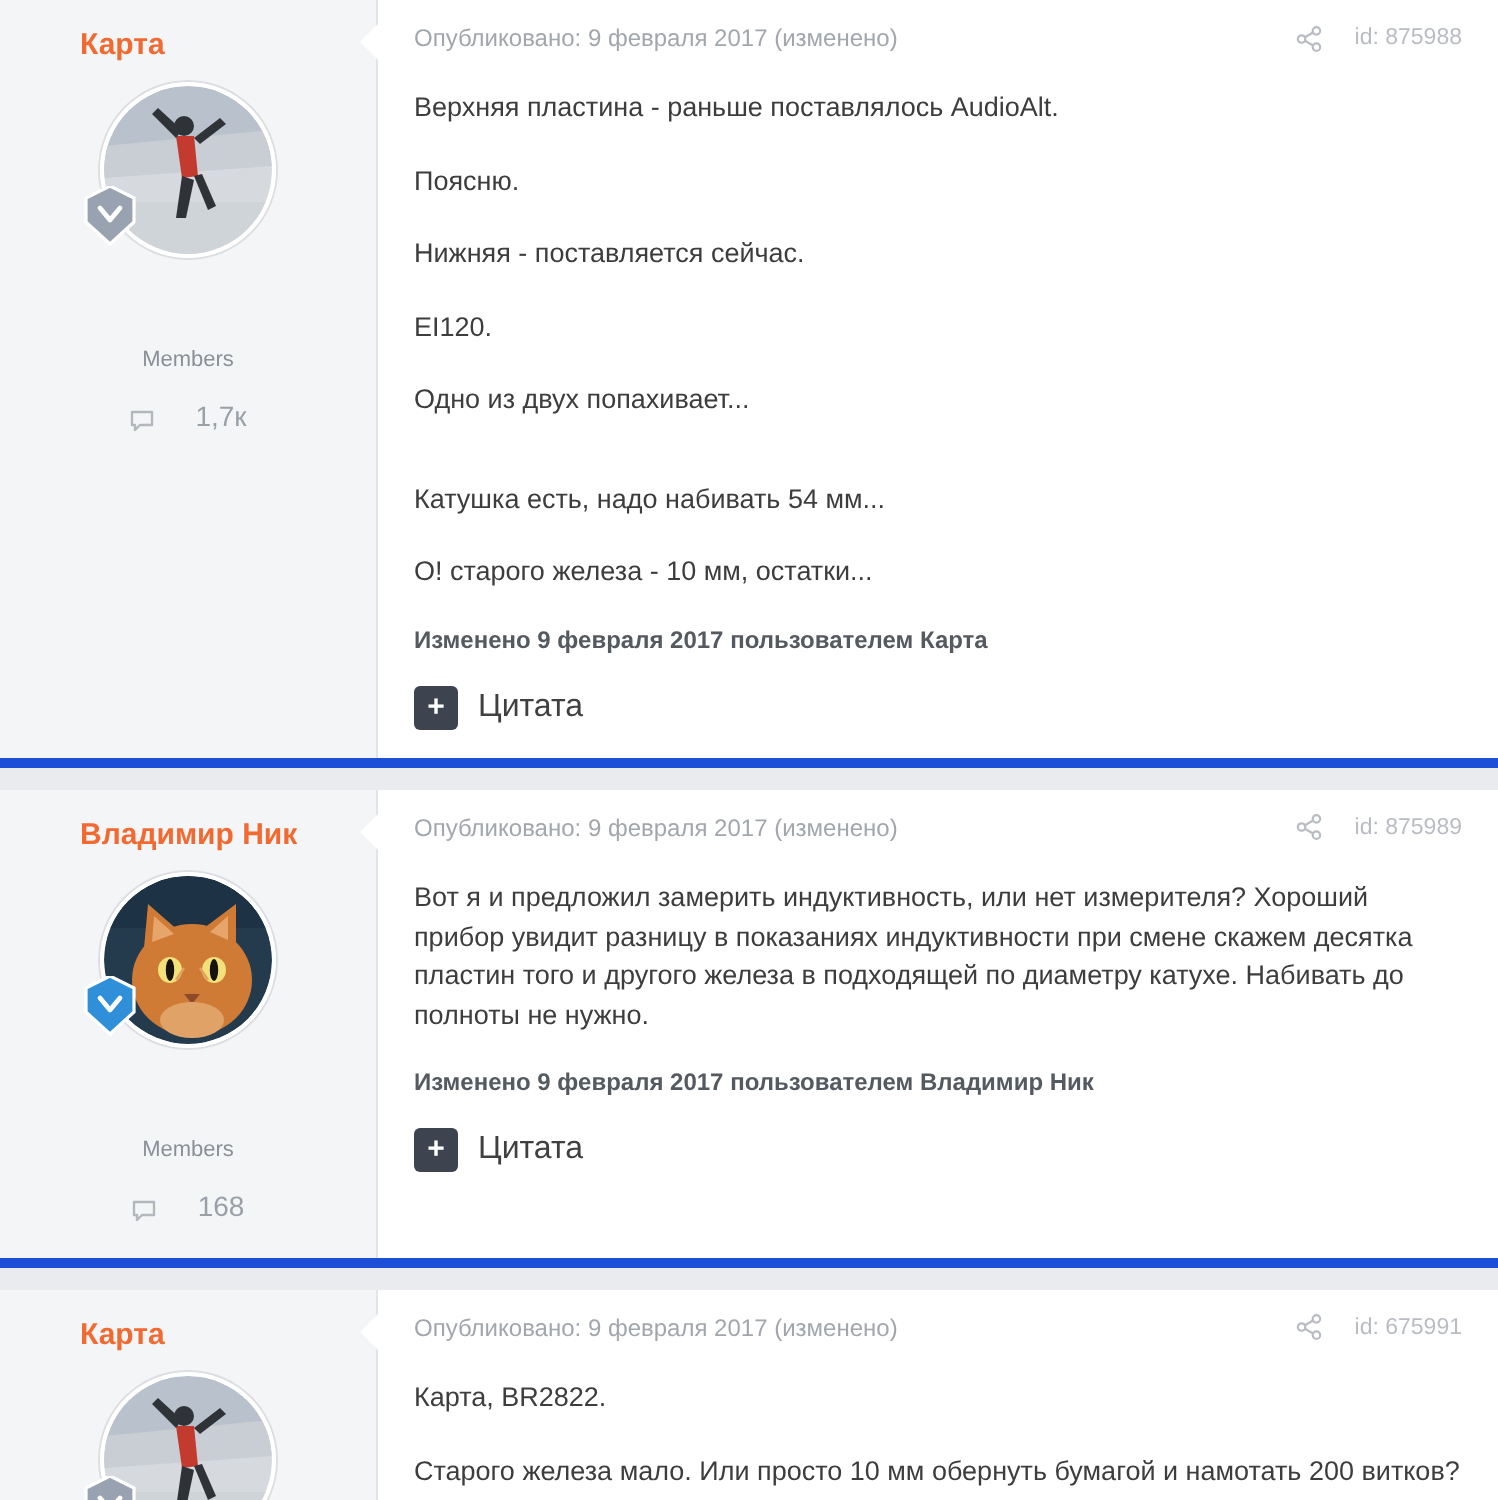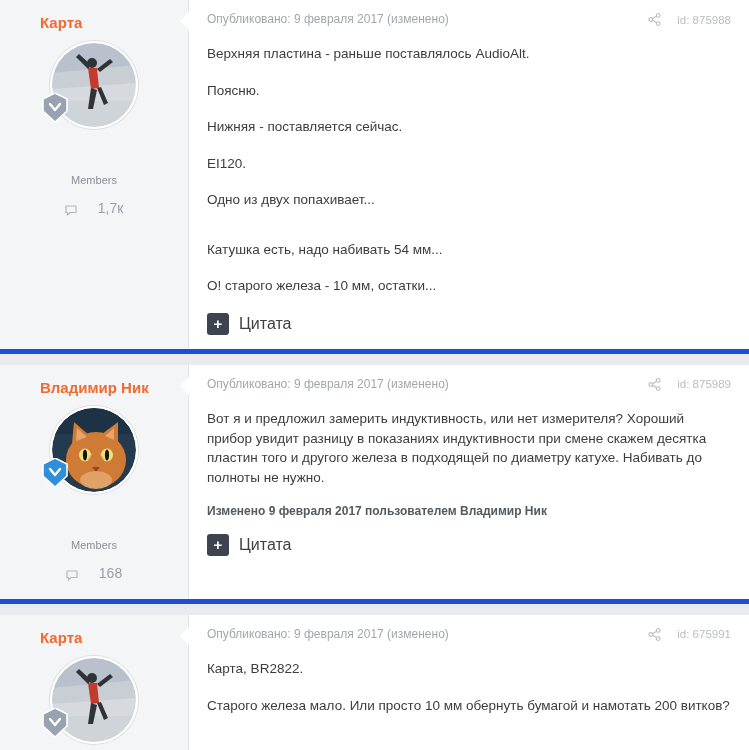--- a/index.html
+++ b/index.html
@@ -112,21 +112,21 @@
   
   .content-col {
     flex: 1;
     padding: 12px 18px 14px 18px;
     box-sizing: border-box;
     position: relative;
     min-width: 0;
   }
   .post-head {
     display: flex;
-    align-items: flex-end;
+    align-items: center;
     justify-content: space-between;
     font-size: 12px;
     color: #a2a7ad;
     margin-bottom: 18px;
   }
   .published {
     color: #a2a7ad;
   }
   .head-right {
     display: flex;
@@ -244,20 +244,21 @@
       <div class="body-text">
         <p>Верхняя пластина - раньше поставлялось AudioAlt.</p>
         <p>Поясню.</p>
         <p>Нижняя - поставляется сейчас.</p>
         <p>EI120.</p>
         <p>Одно из двух попахивает...</p>
         <p class="gap-before">Катушка есть, надо набивать 54 мм...</p>
         <p>О! старого железа - 10 мм, остатки...</p>
       </div>
 
+      <div class="edited-note">Изменено 9 февраля 2017 пользователем Карта</div>
 
       <div class="quote-row">
         <div class="plus-btn">+</div>
         <div class="quote-label">Цитата</div>
       </div>
     </div>
   </div>
 
   <div class="post">
     <div class="author-col">

